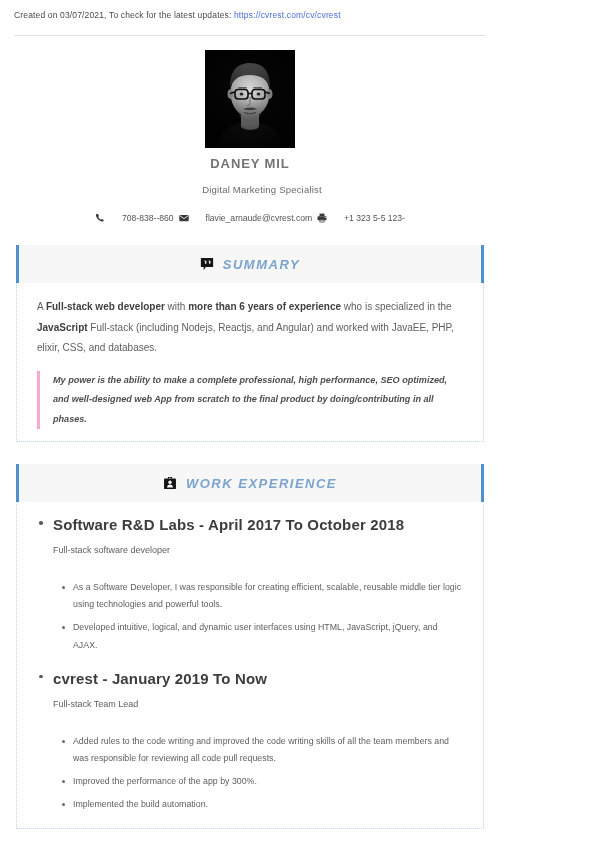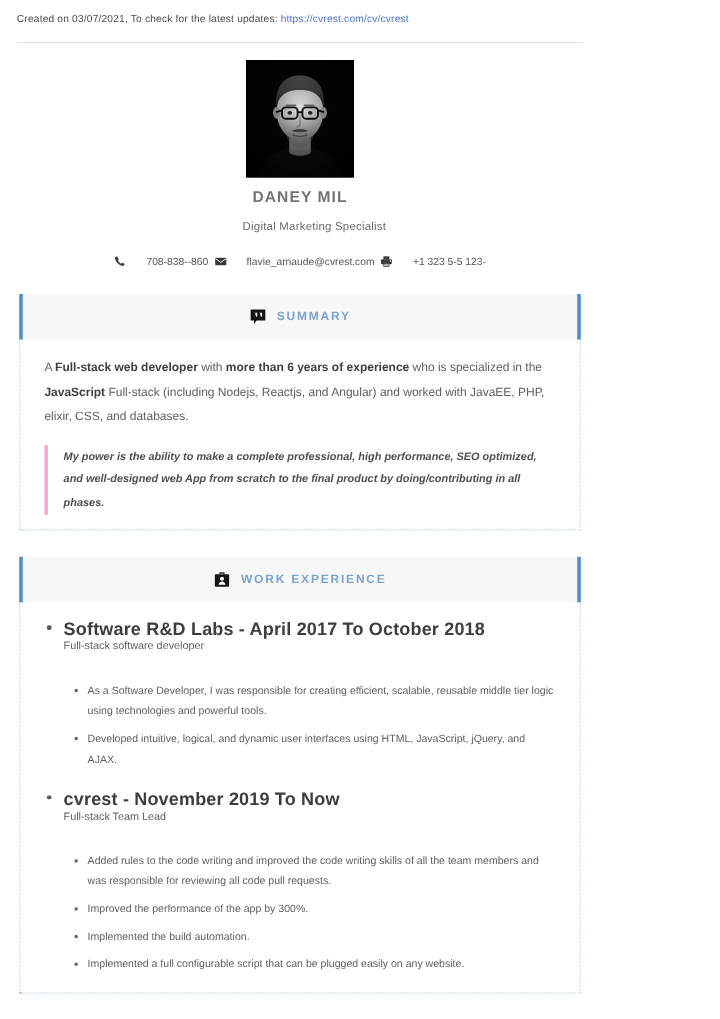--- a/index.html
+++ b/index.html
@@ -108,24 +108,25 @@
     box-sizing: border-box;
   }
   .section-band .band-inner {
     display: flex;
     align-items: center;
     gap: 9px;
   }
   .band-icon { width: 14px; height: 14px; line-height: 0; }
   .band-icon svg { display:block; }
   .band-title {
-    font-size: 10px;
+    font-size: 13px;
     letter-spacing: 1.5px;
     font-weight: bold;
     color: #7ba3cf;
+    font-style: italic;
   }
 
   
   .panel {
     margin: 0 16px;
     border-left: 1px dotted #bcd3ea;
     border-right: 1px dotted #bcd3ea;
     border-bottom: 1px dotted #bcd3ea;
     box-sizing: border-box;
     padding: 14px 20px 12px 20px;
@@ -162,20 +163,21 @@
     border-radius: 50%;
     background: #5a5a5a;
   }
   .job-head {
     font-size: 15px;
     font-weight: bold;
     color: #3d3d3d;
     letter-spacing: 0.15px;
   }
   .job-sub {
+    margin-top: 12px;
     font-size: 9px;
     color: #5e5e5e;
   }
   .duties { list-style: none; margin: 24px 0 0 0; padding: 0 0 0 20px; }
   .duty { position: relative; font-size: 8.8px; line-height: 1.95; color: #5e5e5e; margin-bottom: 6px; }
   .duty:last-child { margin-bottom: 0; }
   .duty::before {
     content: "";
     position: absolute;
     left: -11px;
@@ -328,25 +330,24 @@
     <ul class="jobs">
         <li class="job">
           <div class="job-head">Software R&amp;D Labs - April 2017 To October 2018</div>
           <div class="job-sub">Full-stack software developer</div>
           <ul class="duties">
             <li class="duty">As a Software Developer, I was responsible for creating efficient, scalable, reusable middle tier logic using technologies and powerful tools.</li>
             <li class="duty">Developed intuitive, logical, and dynamic user interfaces using HTML, JavaScript, jQuery, and AJAX.</li>
           </ul>
         </li>
         <li class="job">
-          <div class="job-head">cvrest - November 2019 To Now</div>
+          <div class="job-head">cvrest - January 2019 To Now</div>
           <div class="job-sub">Full-stack Team Lead</div>
           <ul class="duties">
             <li class="duty">Added rules to the code writing and improved the code writing skills of all the team members and was responsible for reviewing all code pull requests.</li>
             <li class="duty">Improved the performance of the app by 300%.</li>
             <li class="duty">Implemented the build automation.</li>
-            <li class="duty">Implemented a full configurable script that can be plugged easily on any website.</li>
           </ul>
         </li>
       </ul>
   </div>
 
 </div>
 
 </body></html>

